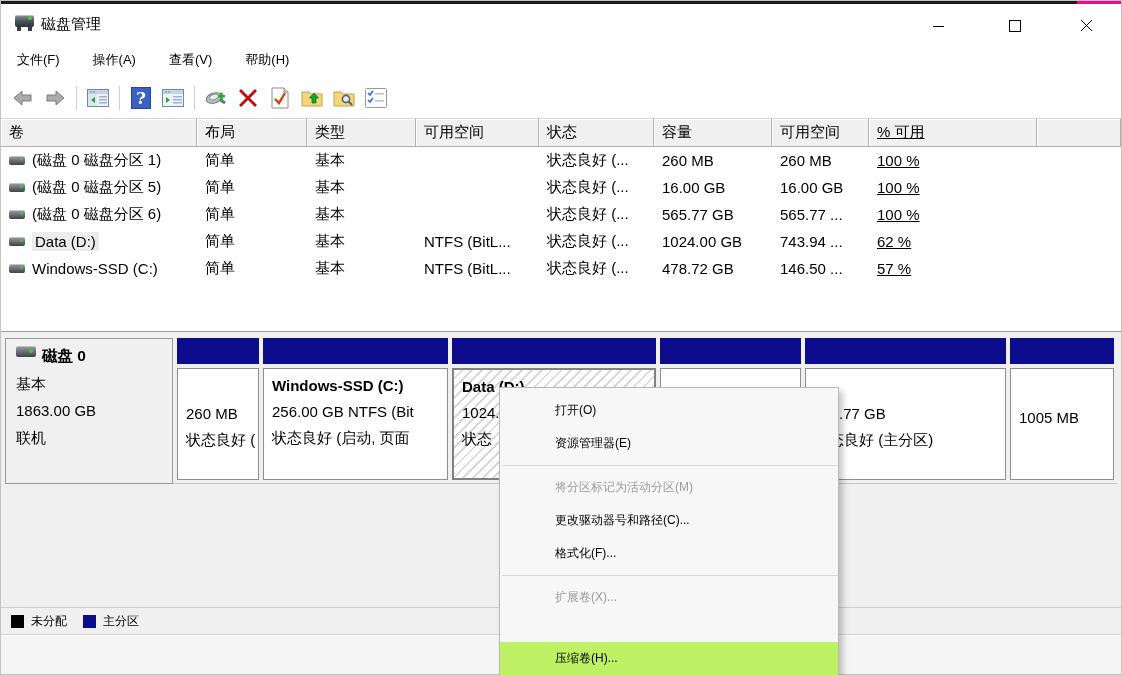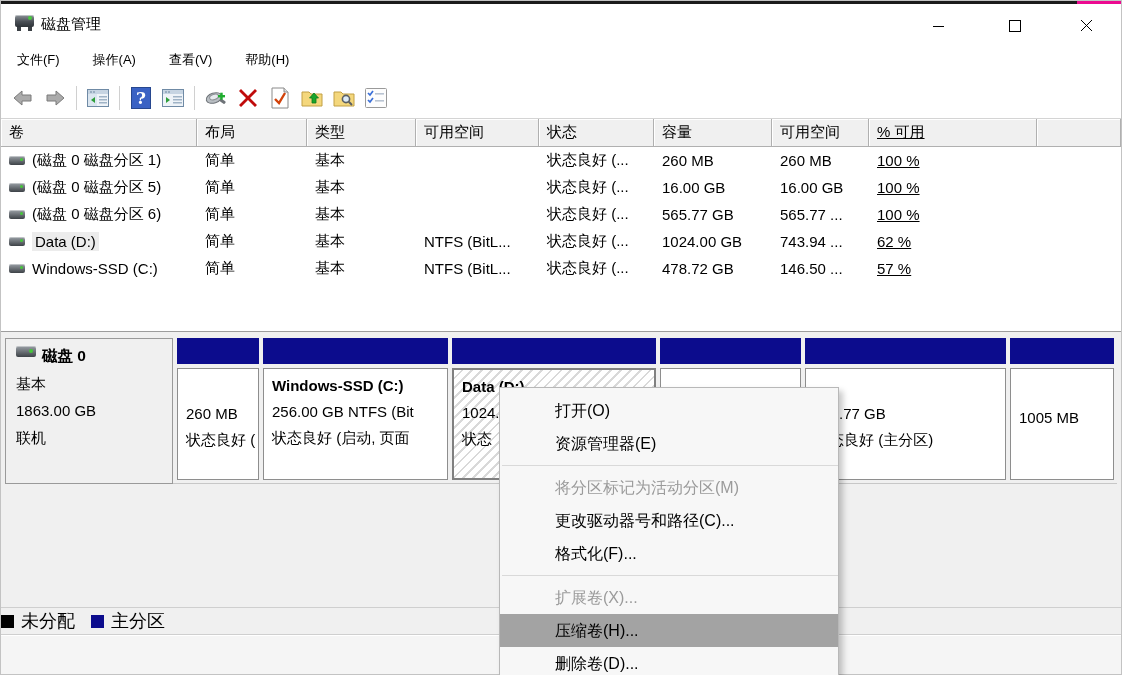--- a/index.html
+++ b/index.html
@@ -56,30 +56,30 @@
   .part-head { height:26px; background:#0c0c8d; }
   .part-body { position:absolute; top:30px; left:0; right:0; height:112px; background:#fff; border:1px solid #8e8e8e; padding:4px 8px; overflow:hidden; }
   .part-body.hatch { background:repeating-linear-gradient(135deg,#ffffff 0px,#ffffff 5px,#d9d9d9 5px,#d9d9d9 7px); border:2px solid #808080; }
   .pt { font-size:15px; font-weight:bold; line-height:26px; white-space:nowrap; }
   .pl { font-size:15px; line-height:26px; white-space:nowrap; }
   .pad2 { padding-top:32px; } .pad1 { padding-top:36px; }
   .pp1 { left:172px; width:82px; } .pp2 { left:258px; width:185px; } .pp3 { left:447px; width:204px; }
   .pp4 { left:655px; width:141px; } .pp5 { left:800px; width:201px; } .pp6 { left:1005px; width:104px; }
 
   
-  .legend { position:absolute; top:606px; left:0; right:0; height:28px; background:#f0f0f0; border-top:1px solid #cfcfcf; border-bottom:1px solid #cfcfcf; display:flex; align-items:center; font-size:18px; }
+  .legend { position:absolute; top:606px; left:0; right:0; height:28px; background:#f0f0f0; border-top:1px solid #cfcfcf; border-bottom:1px solid #cfcfcf; display:flex; align-items:center; padding-left:10px; font-size:12px; }
   .sw { width:13px; height:13px; margin-right:7px; flex:0 0 auto; }
   .sw-black { background:#000000; } .sw-navy { background:#0c0c8d; margin-left:16px; }
   .footer { position:absolute; top:635px; left:0; right:0; bottom:0; background:#f5f5f5; }
 
   
   .context-menu { position:absolute; left:498px; top:386px; width:340px; height:289px; background:#f7f7f7; border:1px solid #b8b8b8; box-shadow:4px 4px 6px rgba(0,0,0,.22); padding-top:6px; overflow:hidden; z-index:20; }
-  .mi { height:33px; line-height:33px; padding-left:55px; font-size:16px; white-space:nowrap; }
+  .mi { height:33px; line-height:33px; padding-left:55px; font-size:12px; white-space:nowrap; }
   .mi.disabled { color:#9b9b9b; }
-  .mi.hl { background:#a3a3a3; }
+  .mi.hl { background:#bef264;margin-top:28px; }
   .msep { height:1px; background:#d9d9d9; margin:5px 0 5px 2px; }
 </style>
 </head>
 <body>
 
 <div class="window">
 
   <div class="top-strip"></div>
   <div class="top-strip-accent"></div>
 

